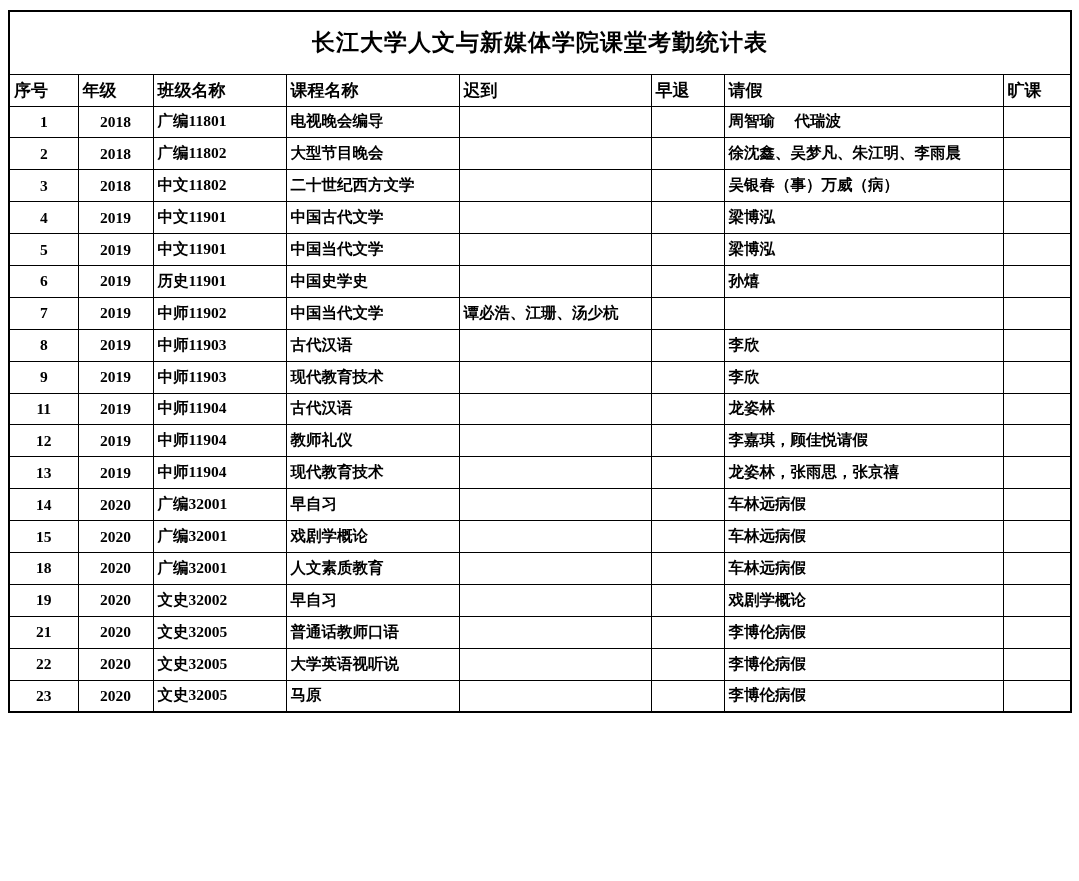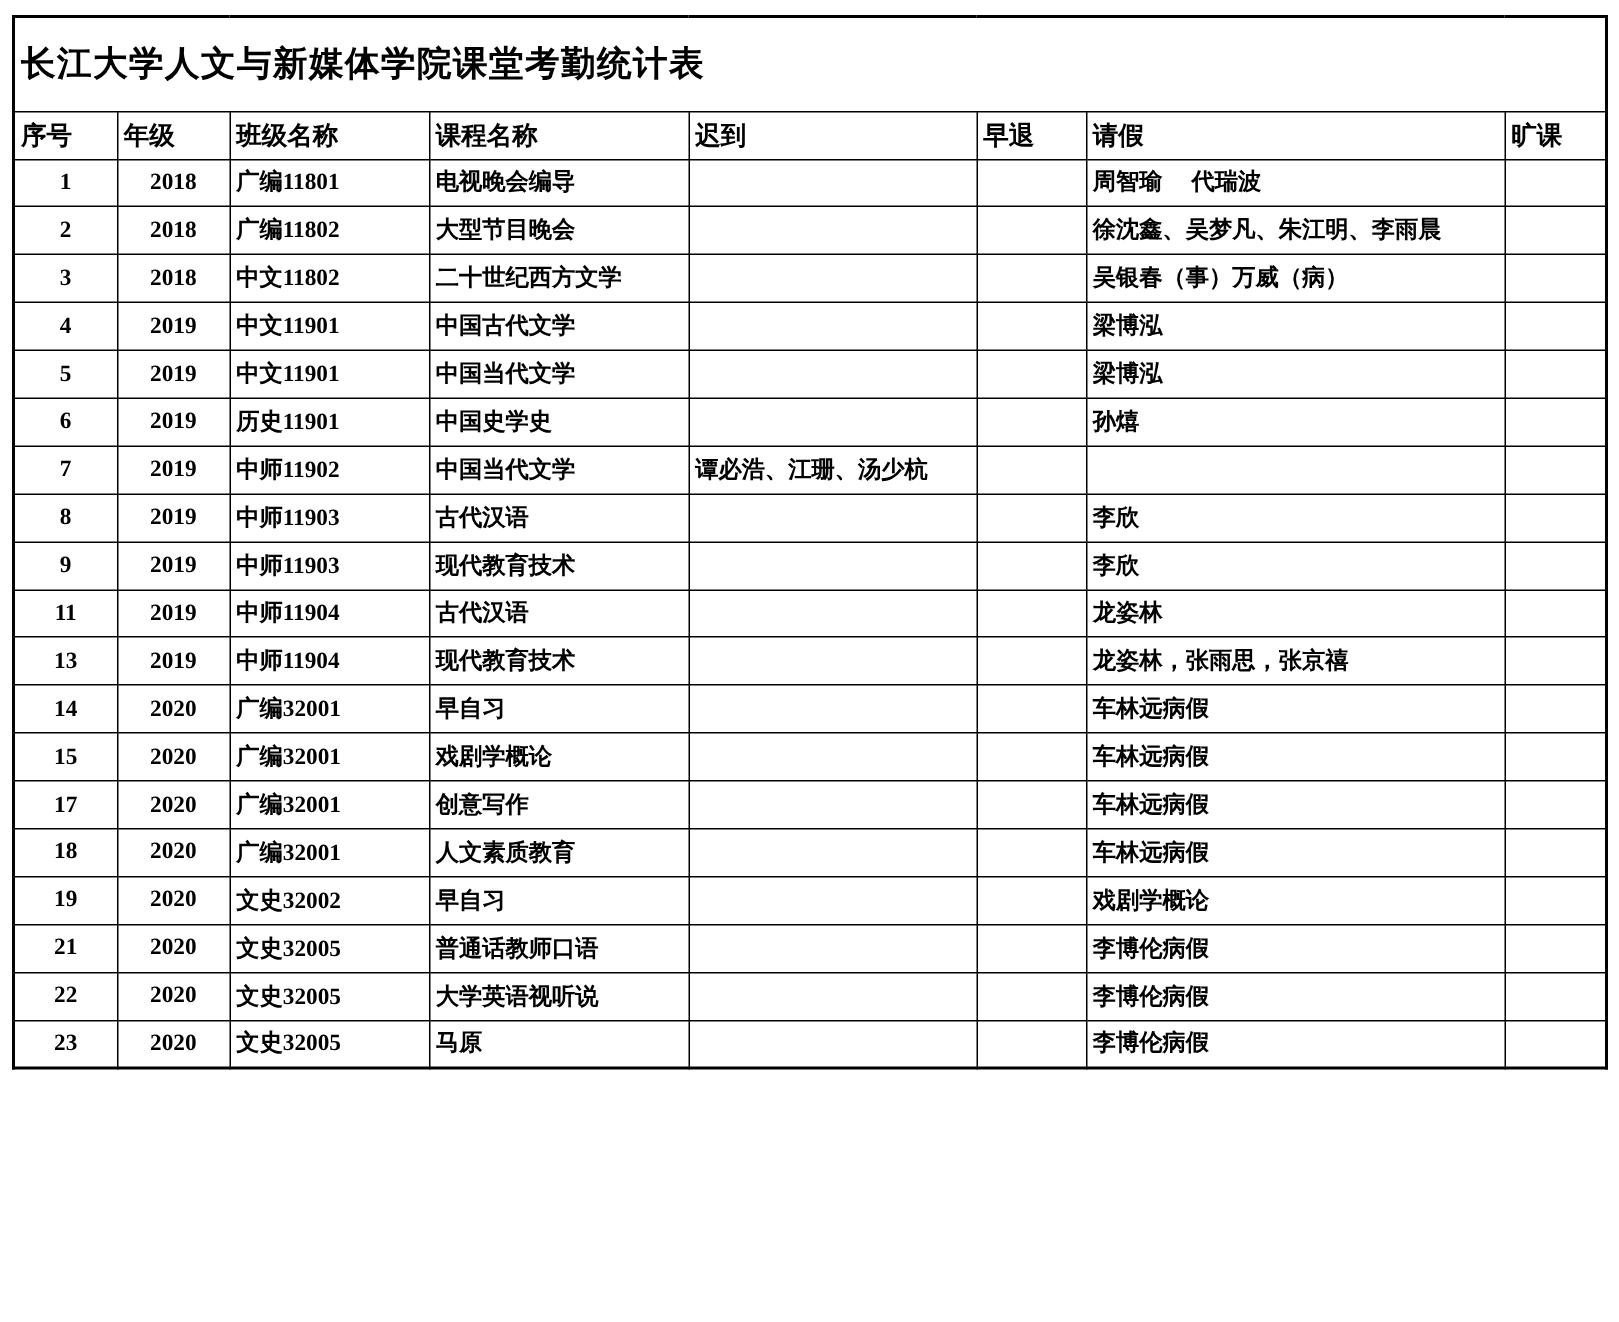--- a/index.html
+++ b/index.html
@@ -38,21 +38,21 @@
     padding: 0 4px;
     font-weight: bold;
     overflow: hidden;
     white-space: pre;
     vertical-align: middle;
   }
   tr.title-row th {
     height: 63px;
     font-size: 23px;
     letter-spacing: 1px;
-    text-align: left;
+    text-align: center;
     font-weight: bold;
   }
   tr.header-row th {
     height: 32px;
     font-size: 17px;
     text-align: left;
   }
   tbody td {
     height: 31.9px;
     font-size: 15.5px;
@@ -185,20 +185,30 @@
           <td class="al-center">11</td>
           <td class="al-center">2019</td>
           <td class="al-left">中师11904</td>
           <td class="al-left">古代汉语</td>
           <td class="al-left"></td>
           <td class="al-center"></td>
           <td class="al-left">龙姿林</td>
           <td class="al-center"></td>
         </tr>
         <tr>
+          <td class="al-center">12</td>
+          <td class="al-center">2019</td>
+          <td class="al-left">中师11904</td>
+          <td class="al-left">教师礼仪</td>
+          <td class="al-left"></td>
+          <td class="al-center"></td>
+          <td class="al-left">李嘉琪，顾佳悦请假</td>
+          <td class="al-center"></td>
+        </tr>
+        <tr>
           <td class="al-center">13</td>
           <td class="al-center">2019</td>
           <td class="al-left">中师11904</td>
           <td class="al-left">现代教育技术</td>
           <td class="al-left"></td>
           <td class="al-center"></td>
           <td class="al-left">龙姿林，张雨思，张京禧</td>
           <td class="al-center"></td>
         </tr>
         <tr>
@@ -209,30 +219,20 @@
           <td class="al-left"></td>
           <td class="al-center"></td>
           <td class="al-left">车林远病假</td>
           <td class="al-center"></td>
         </tr>
         <tr>
           <td class="al-center">15</td>
           <td class="al-center">2020</td>
           <td class="al-left">广编32001</td>
           <td class="al-left">戏剧学概论</td>
-          <td class="al-left"></td>
-          <td class="al-center"></td>
-          <td class="al-left">车林远病假</td>
-          <td class="al-center"></td>
-        </tr>
-        <tr>
-          <td class="al-center">17</td>
-          <td class="al-center">2020</td>
-          <td class="al-left">广编32001</td>
-          <td class="al-left">创意写作</td>
           <td class="al-left"></td>
           <td class="al-center"></td>
           <td class="al-left">车林远病假</td>
           <td class="al-center"></td>
         </tr>
         <tr>
           <td class="al-center">18</td>
           <td class="al-center">2020</td>
           <td class="al-left">广编32001</td>
           <td class="al-left">人文素质教育</td>

